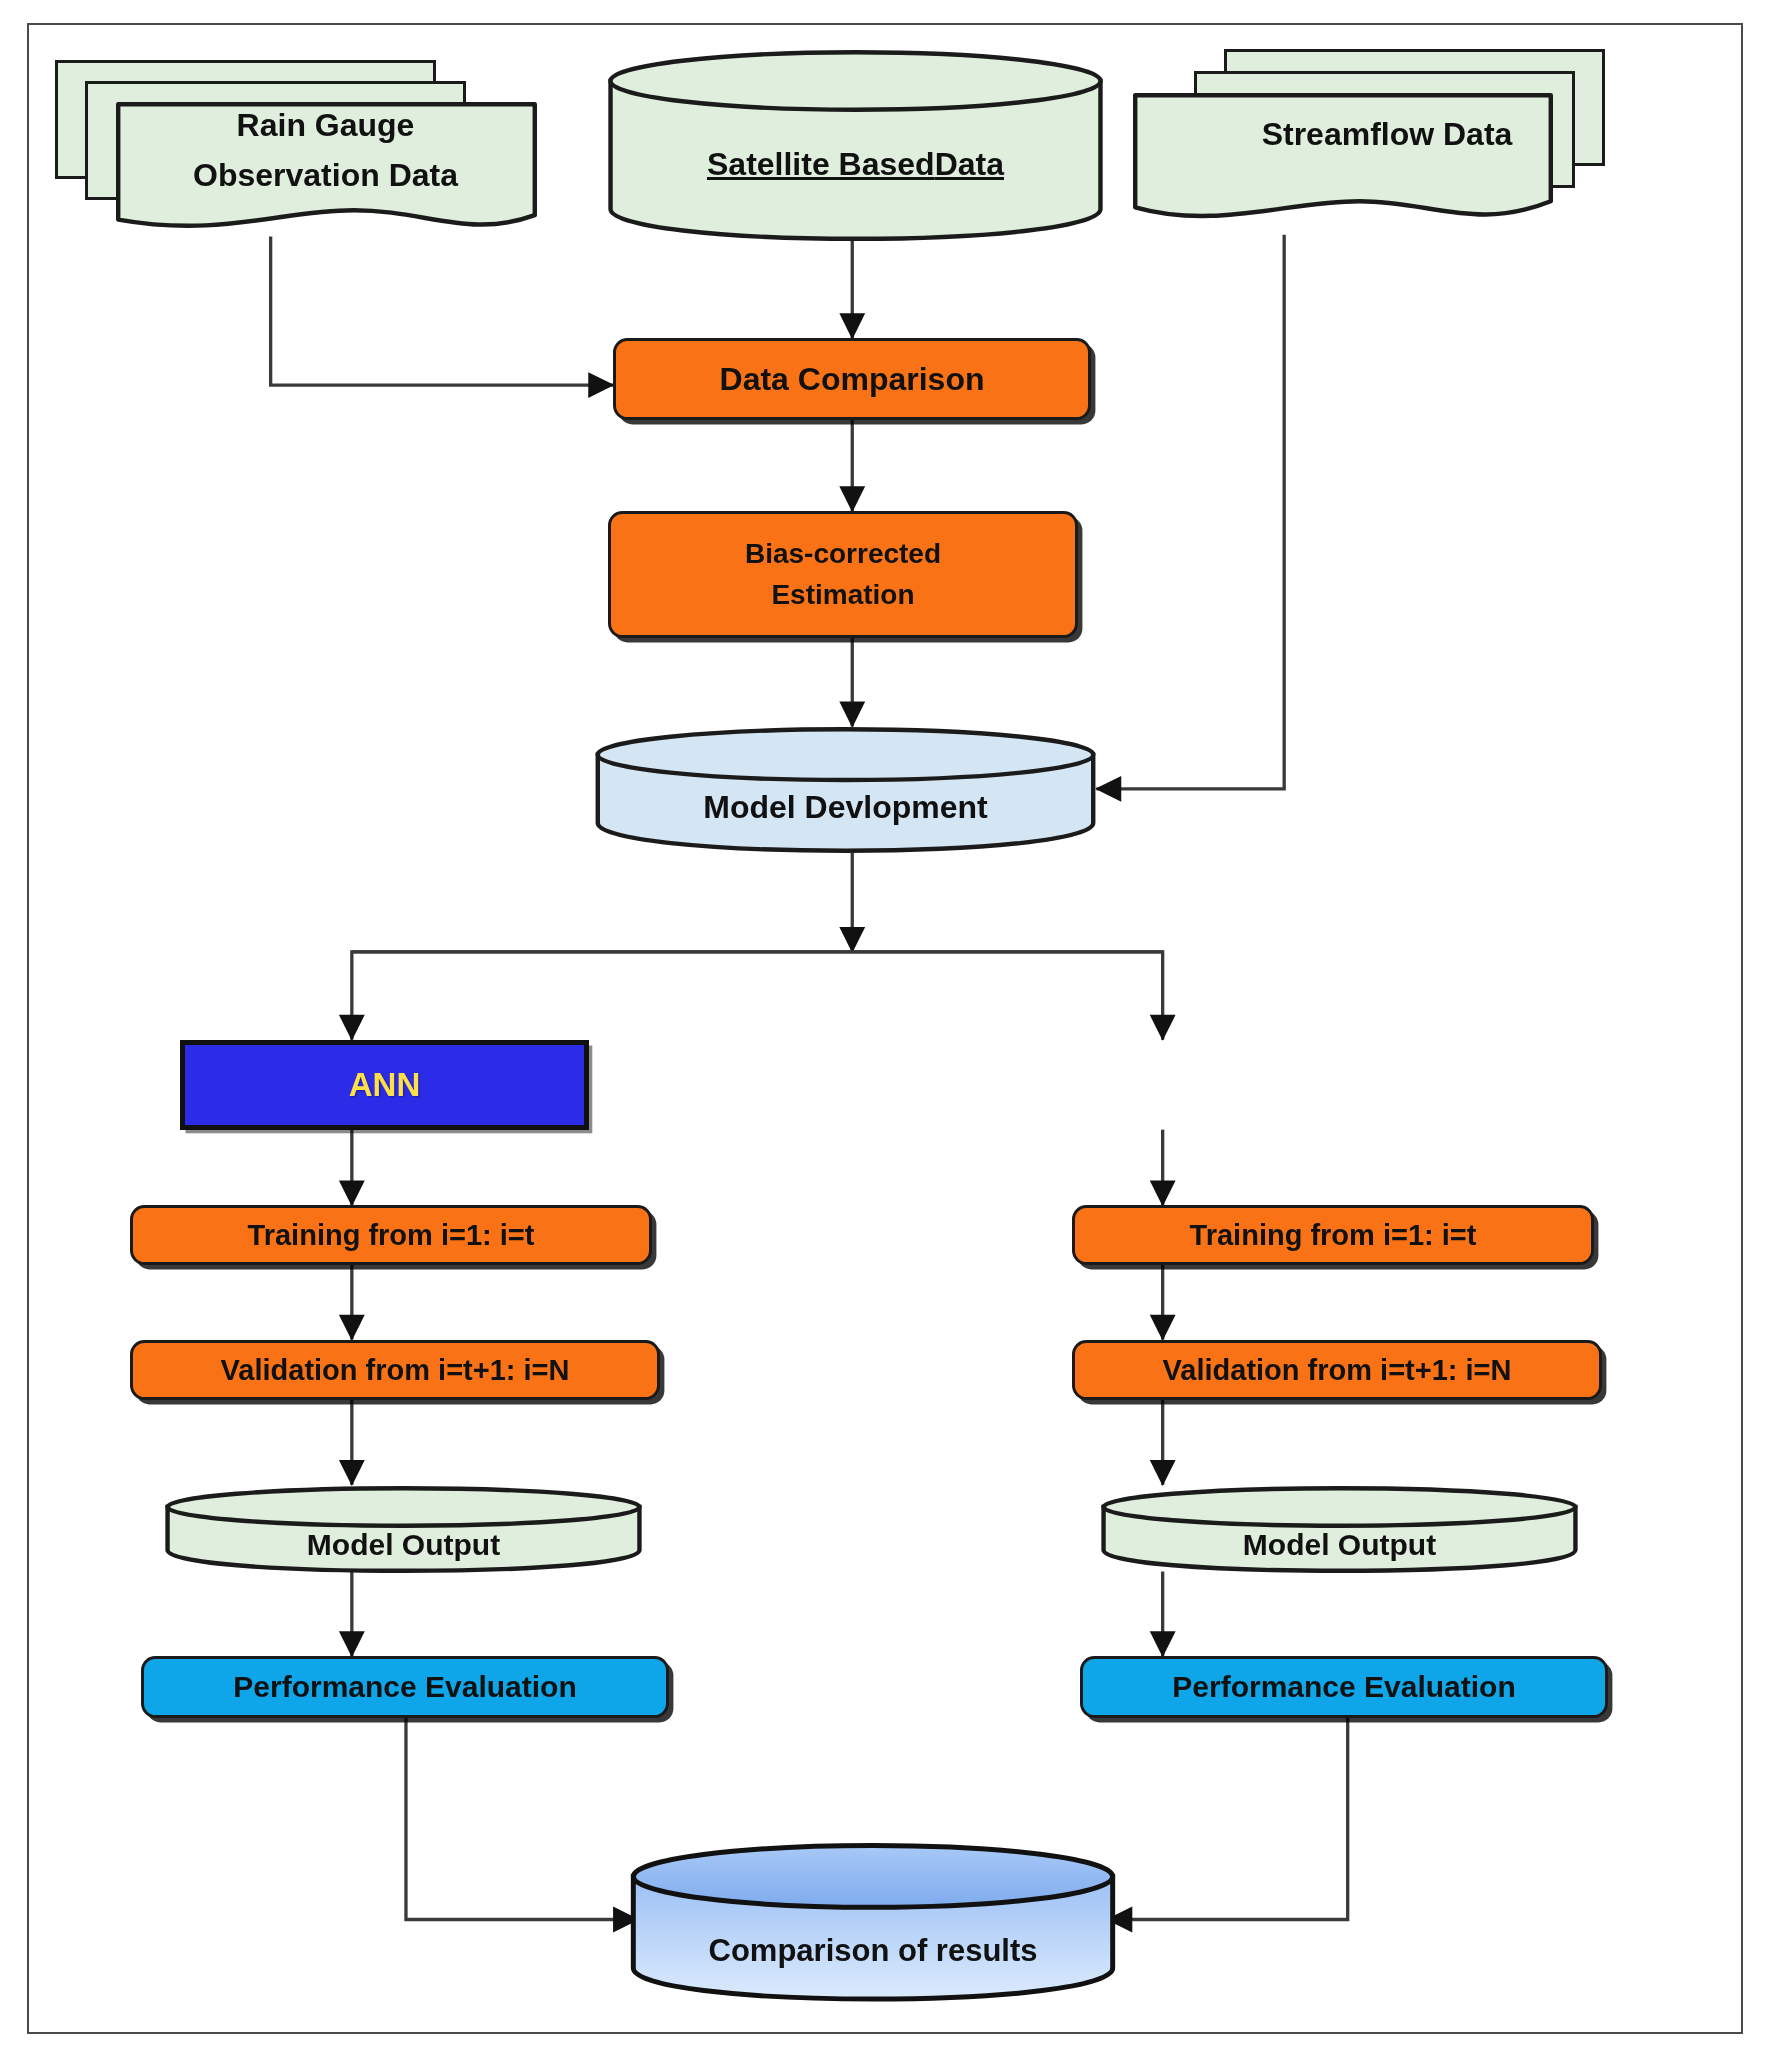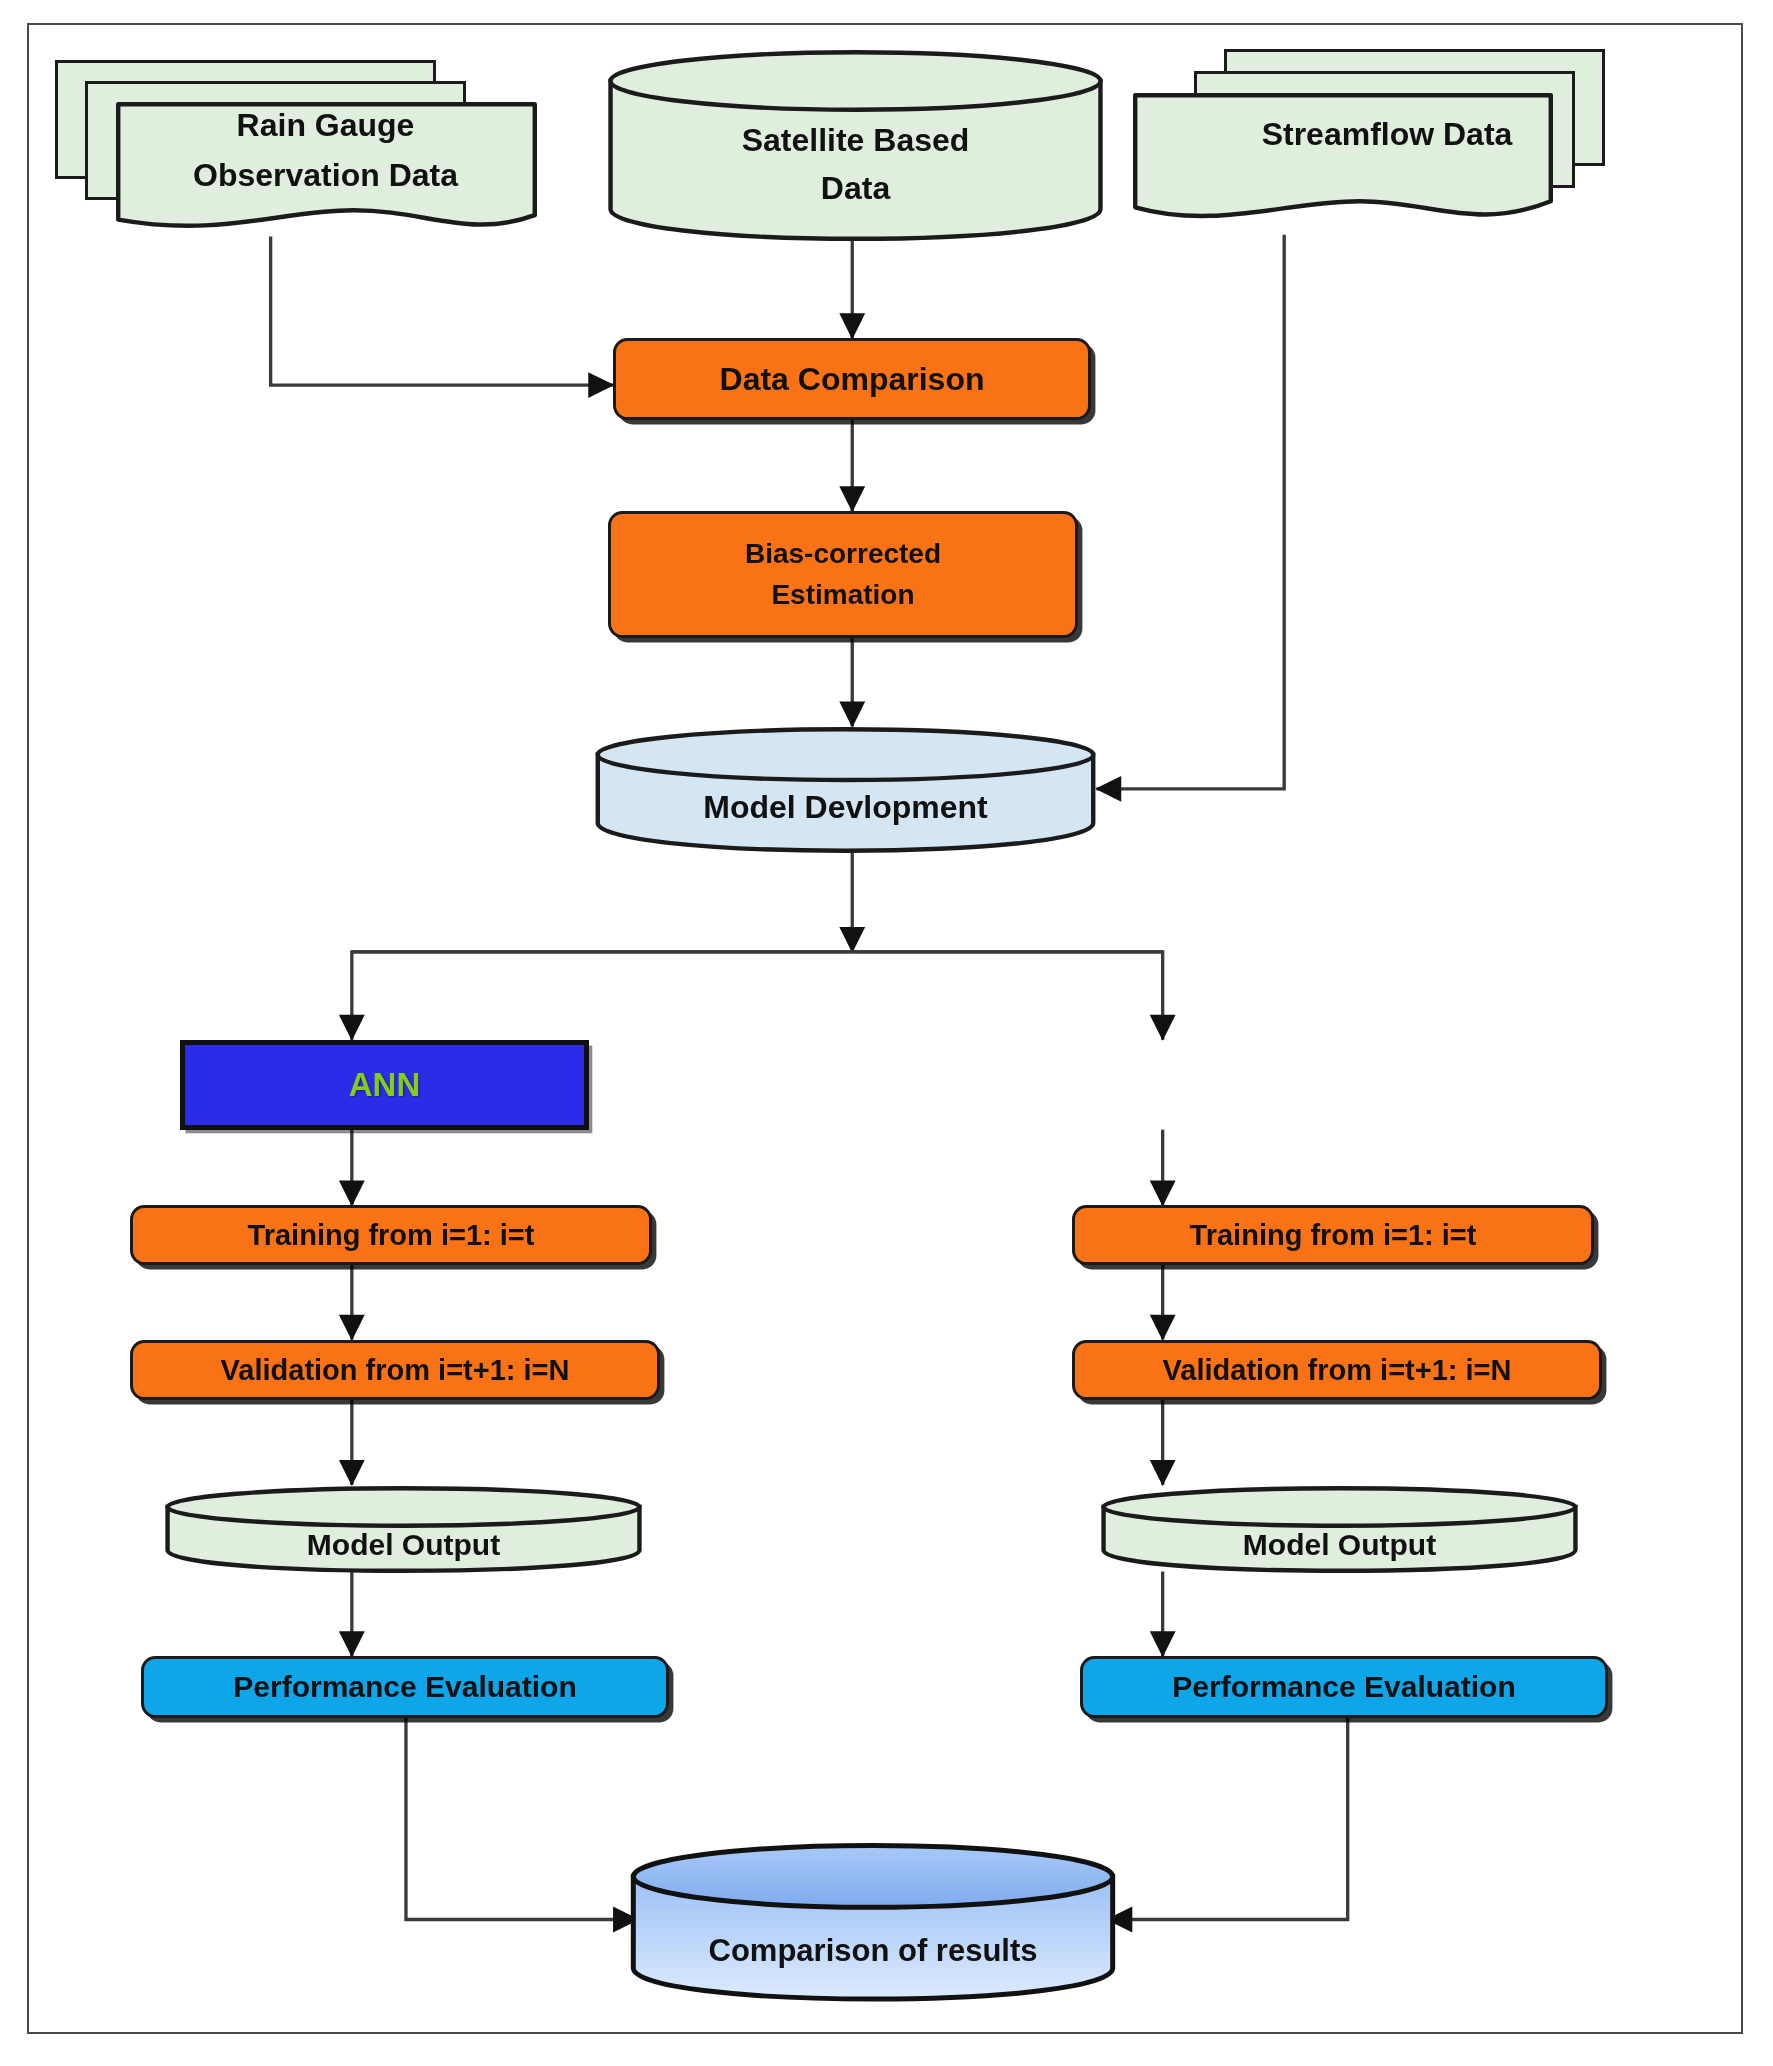--- a/index.html
+++ b/index.html
@@ -89,21 +89,21 @@
     line-height: 1.45;
   }
   .rbox.blue { background: #f97316; }
   .rbox.green { background: #0ea5e9; }
   
   .mbox {
     position: absolute;
     box-sizing: border-box;
     border: 5px solid #101010;
     background: #2b2be8;
-    color: #84cc16;
+    color: #fde047;
     display: flex;
     align-items: center;
     justify-content: center;
     font-weight: bold;
     text-shadow: 1.1px 1.1px 1.7px rgba(0,0,0,0.35);
     box-shadow: 4.4px 4.4px 0 -1.1px rgba(0,0,0,0.45);
   }
 </style>
 </head>
 <body>
@@ -171,21 +171,21 @@
       <span>Rain Gauge</span>
       <span>Observation  Data</span>
     </div>
   </div>
 
   <div class="cyl" style="left:607px; top:49px; width:497px; height:192px;">
     <svg width="497" height="192" viewBox="0 0 900 348" xmlns="http://www.w3.org/2000/svg">
       <path d="M 6 58 L 6 290 C 6 322 207 344 450 344 C 693 344 894 322 894 290 L 894 58 Z" fill="#dfeedd" stroke="#1b1b1b" stroke-width="8"></path>
       <ellipse cx="450" cy="58" rx="444" ry="52" fill="#dfeedd" stroke="#1b1b1b" stroke-width="8"></ellipse>
     </svg>
-    <div class="label" style="top:60px; height:110px; font-size:32px; flex-direction:column;">
+    <div class="label" style="top:60px; height:110px; font-size:32px; text-decoration:underline;">
       <span>Satellite Based</span>
       <span>Data</span>
     </div>
   </div>
 
   <div class="docstack" style="left:1133px; top:49px; width:486px; height:188px;">
     <div class="sheet" style="left:91px; top:0px; width:381px; height:117px;"></div>
     <div class="sheet" style="left:61px; top:22px; width:381px; height:117px;"></div>
     <svg class="wavefront" style="left:0px; top:44px; width:420px; height:138px;" viewBox="0 0 760 250" preserveAspectRatio="none" xmlns="http://www.w3.org/2000/svg">
       <path d="M 4 4 L 756 4 L 756 196

